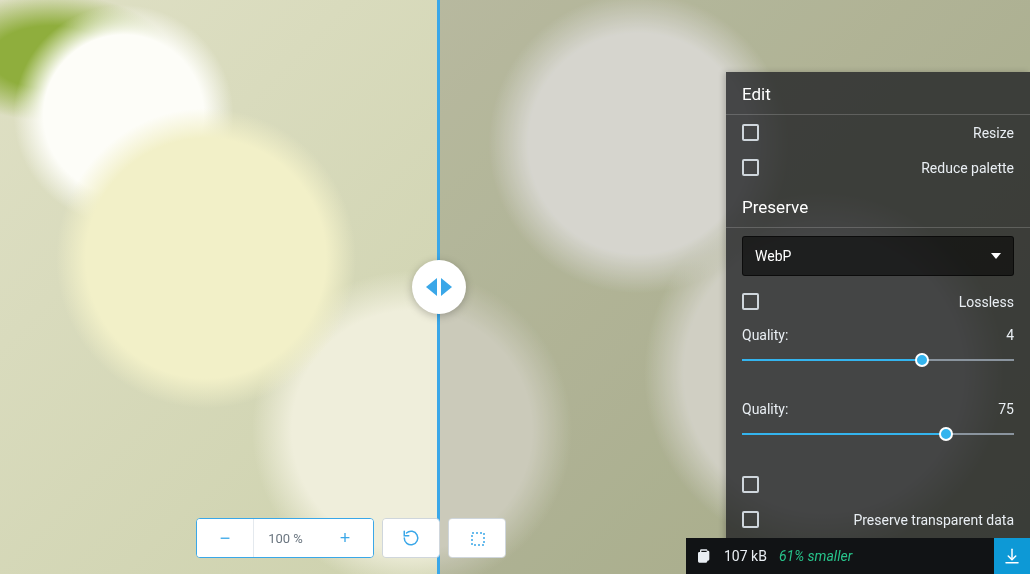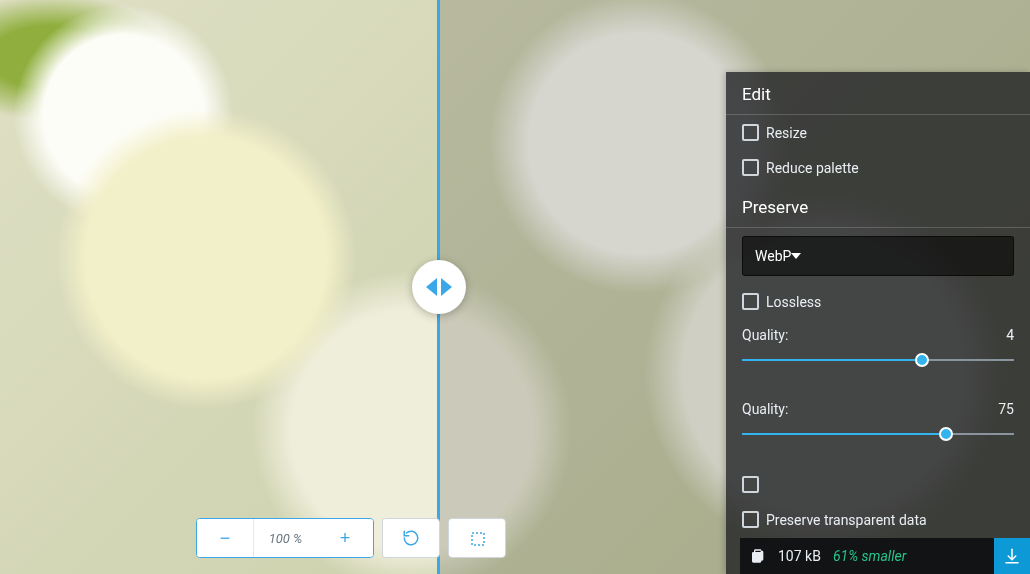--- a/index.html
+++ b/index.html
@@ -41,59 +41,59 @@
   .toolbar {
     position: absolute; left: 196px; bottom: 16px; height: 40px;
     display: flex; gap: 8px;
   }
   .tb-group { display:flex; border:1px solid #cfd6dc; border-radius:4px; background:#fff; overflow:hidden; }
   .tb-btn, .tb-zoom {
     height:38px; min-width:56px; display:flex; align-items:center; justify-content:center;
     background:#fff; border:none; font-size:18px; color:#3aa7e8; cursor:pointer;
   }
   .tb-btn + .tb-btn, .tb-zoom { border-left:1px solid #e4e9ee; }
-  .tb-zoom { color:#6b7680; font-size:13px; cursor:default; min-width:64px;font-style:italic; }
+  .tb-zoom { color:#6b7680; font-size:13px; cursor:default; min-width:64px; }
   .tb-group.single .tb-btn { border-left:none; }
   .tb-group.active { border-color:#3aa7e8; }
 
   
   .panel {
     position:absolute; top:72px; right:0; width:304px; bottom:0;
     background: rgba(28,30,33,.78); color:#e9eef3;
     display:flex; flex-direction:column; font-size:14px;
     box-shadow: -2px 0 6px rgba(0,0,0,.2);
   }
   .panel-section-title {
     padding:12px 16px 10px; font-size:17px; font-weight:400; color:#fff;
   }
   .panel hr { border:none; border-top:1px solid rgba(255,255,255,.18); margin:0; }
-  .row { display:flex; align-items:center; padding:9px 16px; gap:7px; }
+  .row { display:flex; align-items:center; padding:9px 16px; gap:7px;justify-content:space-between; }
   .chk {
     width:17px; height:17px; border:2px solid #cfd6dc; border-radius:2px;
     background:transparent; flex:0 0 auto; cursor:pointer;
   }
   .select {
     margin:8px 16px; height:40px; background:rgba(0,0,0,.55); border:1px solid rgba(0,0,0,.6);
-    border-radius:3px; display:flex; align-items:center; 
+    border-radius:3px; display:flex; align-items:center; justify-content:space-between;
     padding:0 12px; color:#fff; cursor:pointer;
   }
   .select .caret { width:0; height:0; border-left:5px solid transparent; border-right:5px solid transparent; border-top:6px solid #fff; }
   .slider-row { padding:8px 16px 2px; }
   .slider-row .lbls { display:flex; justify-content:space-between; margin-bottom:8px; }
   .slider { position:relative; height:18px; }
   .slider .track { position:absolute; left:0; right:0; top:8px; height:2px; background:#8a949e; }
   .slider .fill  { position:absolute; left:0; top:8px; height:2px; background:#34b4ee; }
   .slider .thumb {
     position:absolute; top:50%; transform:translate(-50%,-50%);
     width:14px; height:14px; border-radius:50%; background:#34b4ee; border:2px solid #fff; cursor:pointer;
   }
 
   
   .footer {
-    position:absolute; bottom:0; right:0; height:36px; width:290px;
+    position:absolute; bottom:0; right:0; height:36px; width:344px;
     background:#111315; color:#e9eef3; display:flex; align-items:center;
     padding:0 10px; gap:12px; font-size:14px;
   }
   .footer .clip { color:#e9eef3; display:flex; align-items:center; }
   .footer .smaller { color:#27c38a; font-style:italic; }
   .dl {
     position:absolute; right:0; bottom:0; width:36px; height:36px;
     background:#0d99d6; display:flex; align-items:center; justify-content:center; cursor:pointer;
   }
   .dl svg { stroke:#fff; }

